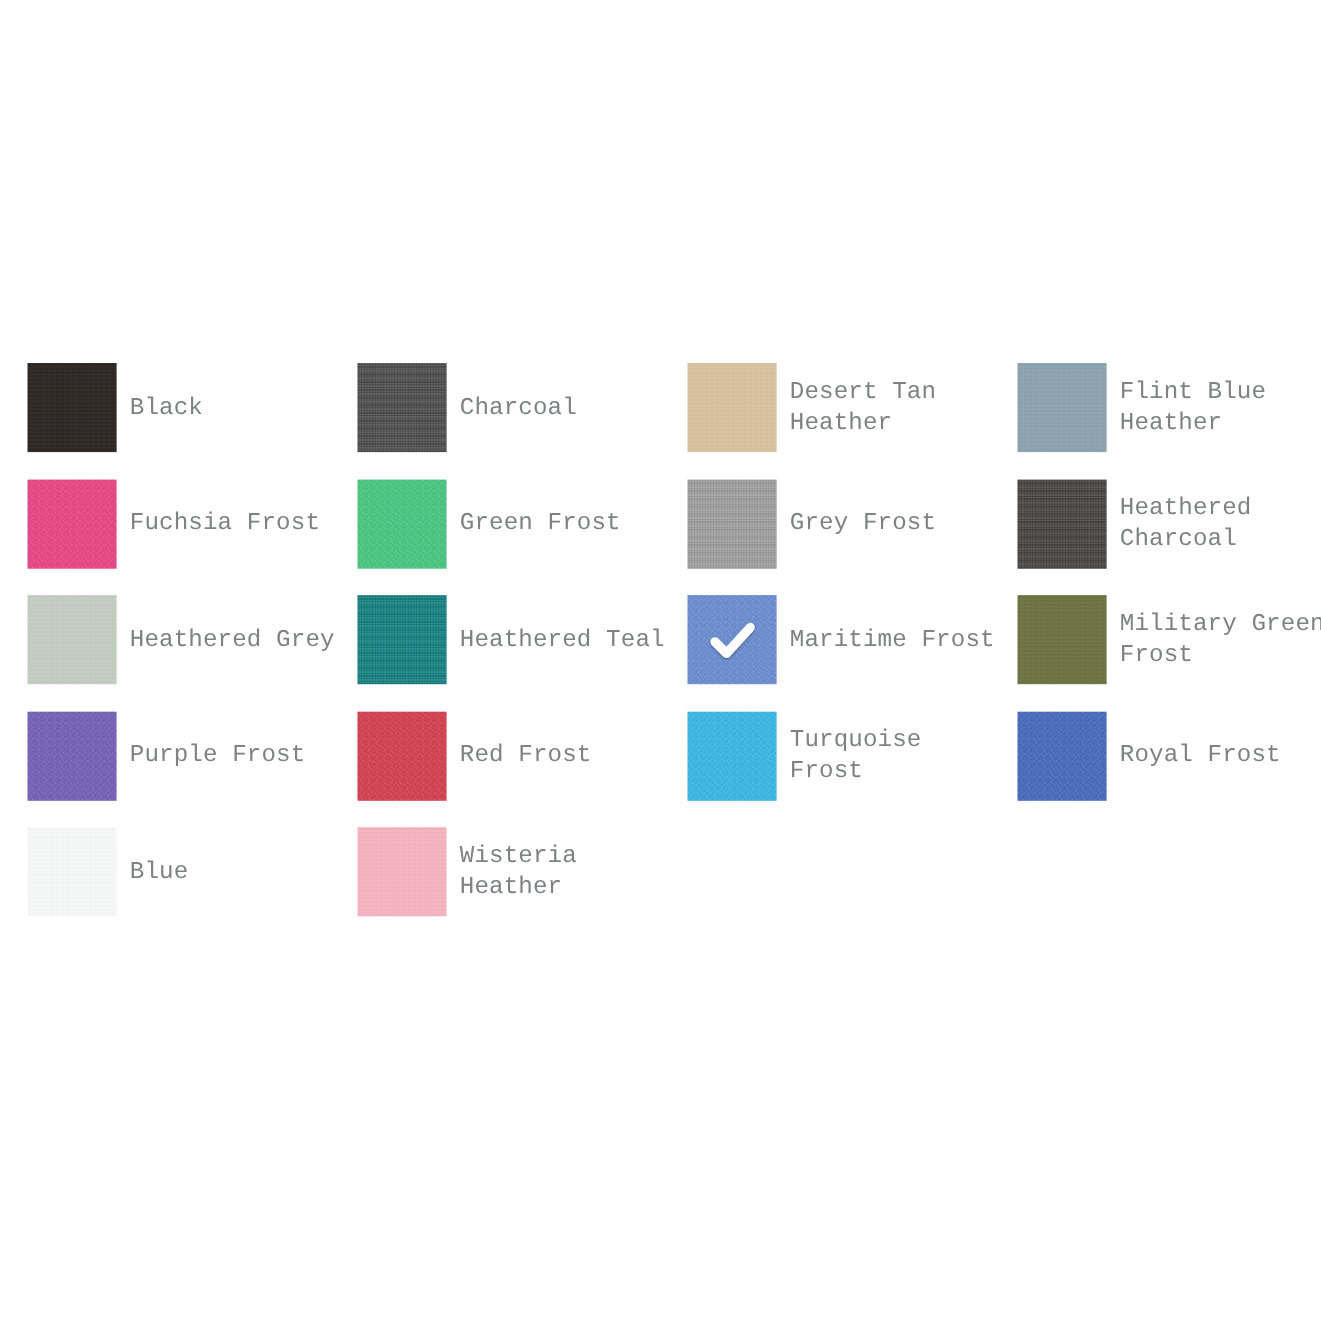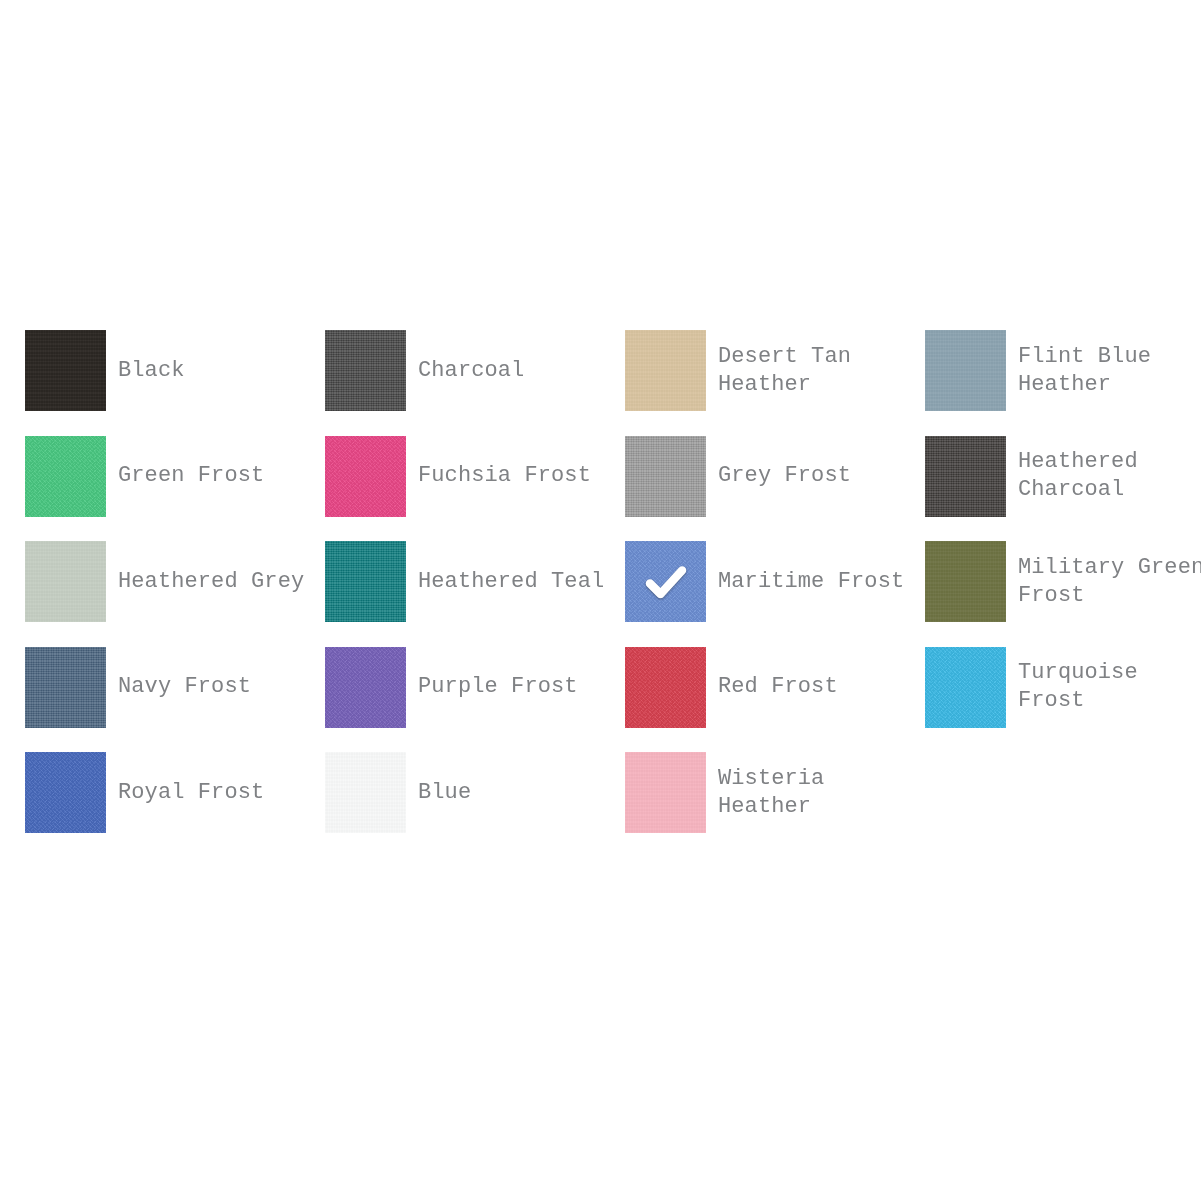--- a/index.html
+++ b/index.html
@@ -117,26 +117,26 @@
         <div class="swatch-chip tex-flat" style="--c: #d9c3a0;"></div>
         <span class="swatch-label">Desert Tan
 Heather</span>
       </div>
       <div class="swatch-option">
         <div class="swatch-chip tex-flat" style="--c: #8ca3b0;"></div>
         <span class="swatch-label">Flint Blue
 Heather</span>
       </div>
       <div class="swatch-option">
+        <div class="swatch-chip tex-frost" style="--c: #ec4889;"></div>
+        <span class="swatch-label">Fuchsia Frost</span>
+      </div>
+      <div class="swatch-option">
         <div class="swatch-chip tex-frost" style="--c: #4bcb84;"></div>
         <span class="swatch-label">Green Frost</span>
-      </div>
-      <div class="swatch-option">
-        <div class="swatch-chip tex-frost" style="--c: #ec4889;"></div>
-        <span class="swatch-label">Fuchsia Frost</span>
       </div>
       <div class="swatch-option">
         <div class="swatch-chip tex-heather" style="--c: #9b9b9b;"></div>
         <span class="swatch-label">Grey Frost</span>
       </div>
       <div class="swatch-option">
         <div class="swatch-chip tex-heather" style="--c: #3f3c3a;"></div>
         <span class="swatch-label">Heathered
 Charcoal</span>
       </div>
@@ -157,24 +157,20 @@
           </span>
         </div>
         <span class="swatch-label">Maritime Frost</span>
       </div>
       <div class="swatch-option">
         <div class="swatch-chip tex-flat" style="--c: #6d7243;"></div>
         <span class="swatch-label">Military Green
 Frost</span>
       </div>
       <div class="swatch-option">
-        <div class="swatch-chip tex-heather" style="--c: #49637e;"></div>
-        <span class="swatch-label">Navy Frost</span>
-      </div>
-      <div class="swatch-option">
         <div class="swatch-chip tex-frost" style="--c: #7963bc;"></div>
         <span class="swatch-label">Purple Frost</span>
       </div>
       <div class="swatch-option">
         <div class="swatch-chip tex-frost" style="--c: #da4252;"></div>
         <span class="swatch-label">Red Frost</span>
       </div>
       <div class="swatch-option">
         <div class="swatch-chip tex-frost" style="--c: #3dbce8;"></div>
         <span class="swatch-label">Turquoise Frost</span>

